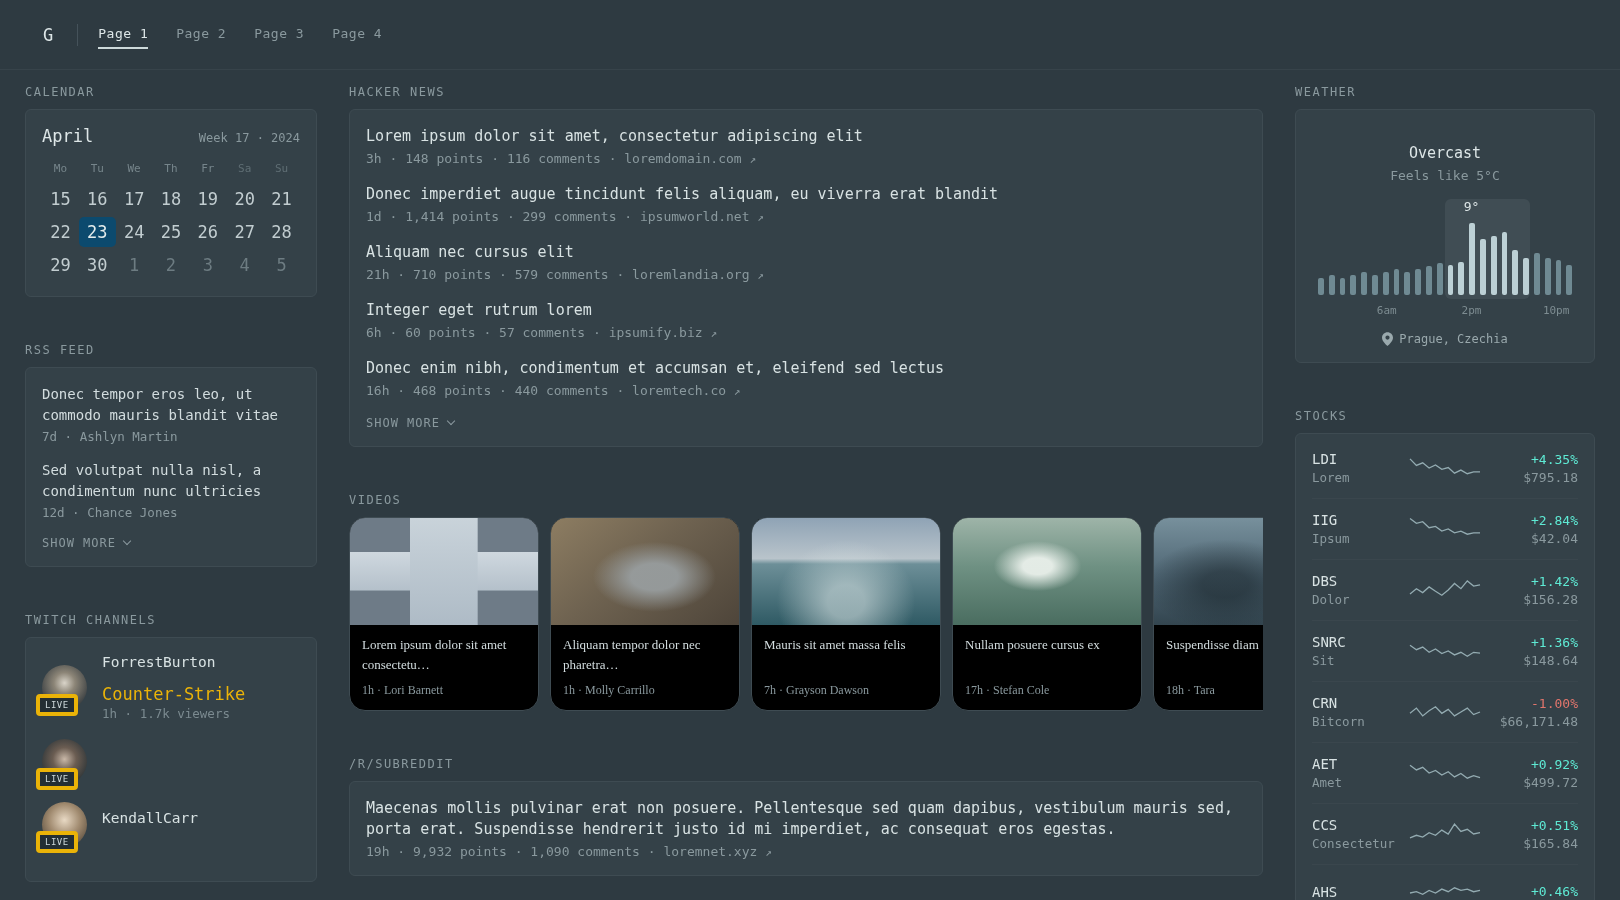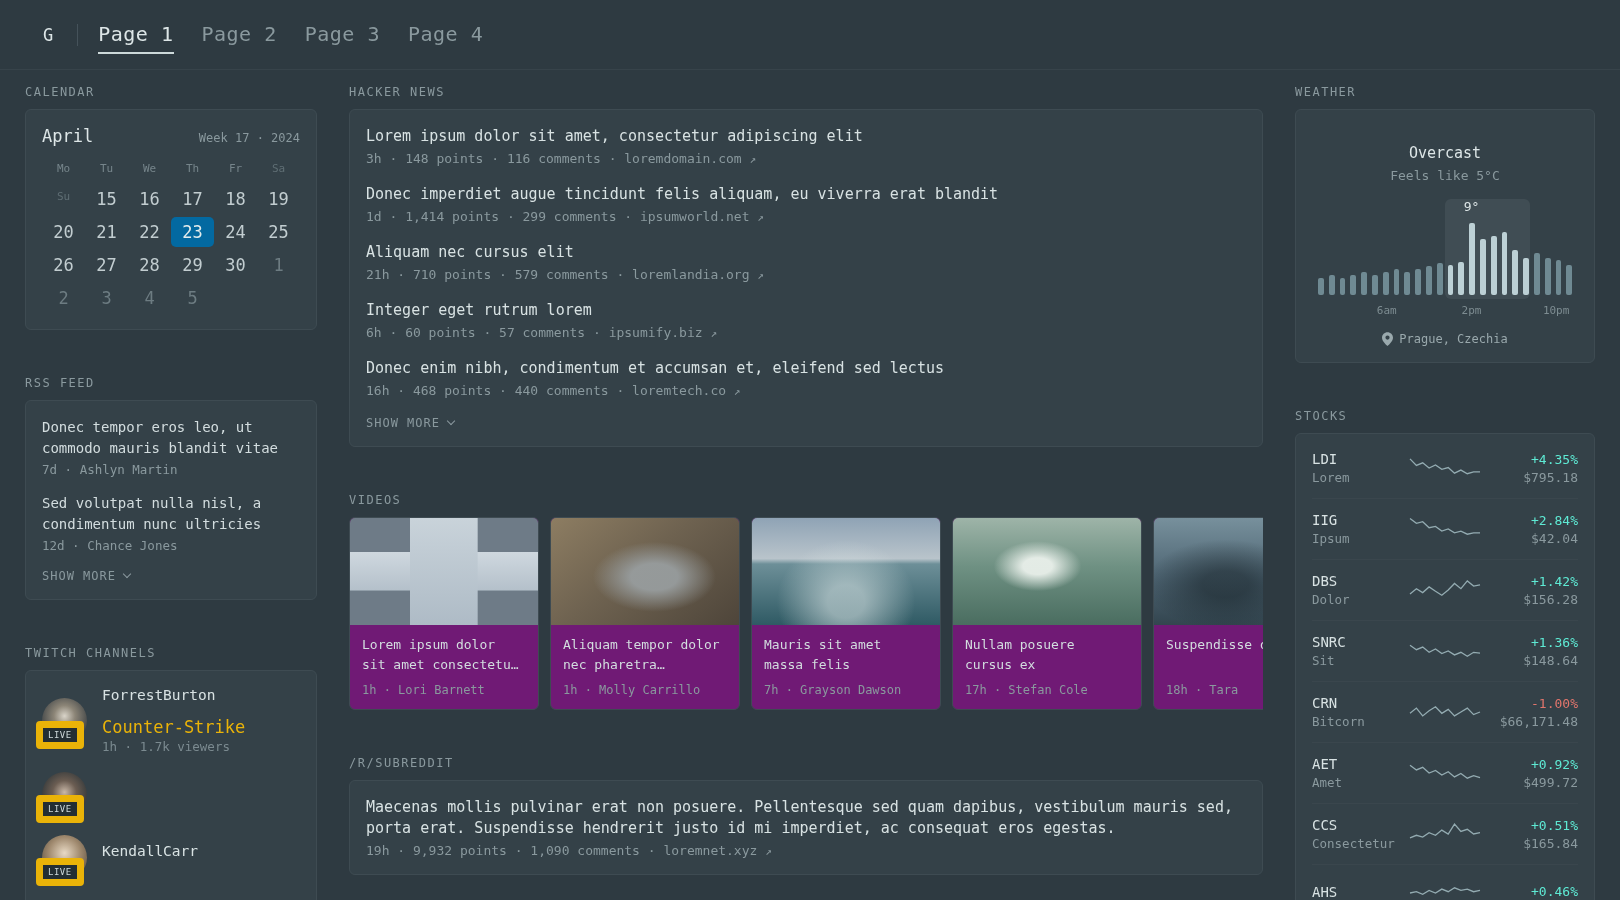--- a/index.html
+++ b/index.html
@@ -8,66 +8,66 @@
     background:#2e3a41;
     color:#d8e2e3;
     font-family:"DejaVu Sans Mono","Liberation Mono",monospace;
     font-size:14px;
   }
   
   .nav { height:70px; display:flex; align-items:center; padding:0 33px; border-bottom:1px solid #37434a; }
   .logo { font-size:17px; color:#dde6e7; padding:0 10px; cursor:pointer; }
   .nav-divider { width:1px; height:22px; background:#45525a; margin:0 20px 0 14px; }
   .tabs { display:flex; gap:28px; align-items:center; }
-  .tab { color:#8a999e; font-size:20px; letter-spacing:.5px; padding-bottom:6px; border-bottom:2px solid transparent; cursor:pointer; margin-top:6px; }
+  .tab { color:#8a999e; font-size:13px; letter-spacing:.5px; padding-bottom:6px; border-bottom:2px solid transparent; cursor:pointer; margin-top:6px; }
   .tab.active { color:#dde6e7; border-bottom-color:#cdd9da; }
   
   .main { display:flex; gap:32px; padding:15px 25px 0; }
   .col-left  { width:292px; flex:none; }
   .col-mid   { flex:1; min-width:0; }
   .col-right { width:300px; flex:none; }
   .widget { margin-bottom:46px; }
   .widget-title { font-size:12px; letter-spacing:1.5px; color:#8a999e; margin-bottom:10px; text-transform:uppercase; }
   .panel { background:#344148; border:1px solid #3e4b52; border-radius:6px; padding:16px; }
   
   .cal-head { display:flex; justify-content:space-between; align-items:baseline; margin-bottom:10px; }
   .cal-month { font-size:17px; color:#dde6e7; }
   .cal-week { font-size:12px; color:#8a999e; }
-  .cal-grid { display:grid; grid-template-columns:repeat(6,1fr); row-gap:3px; }
+  .cal-grid { display:grid; grid-template-columns:repeat(7,1fr); row-gap:3px; }
   .cal-dow { font-size:11px; color:#76858b; text-align:center; padding:6px 0; }
   .cal-dow.weekend { color:#5f6e74; }
   .cal-day { font-size:17px; color:#c2cdd0; text-align:center; padding:5px 0; border-radius:5px; }
-  .cal-day.selected { background:#0369a1; color:#e4ecec; }
+  .cal-day.selected { background:#0c4a6e; color:#e4ecec; }
   .cal-day.muted { color:#6d7c82; }
   
   .feed-item { margin-bottom:16px; }
   .feed-title { font-size:14px; line-height:1.5; color:#d3dddf; cursor:pointer; }
   .feed-meta { font-size:12.5px; color:#8a999e; margin-top:3px; }
   .show-more { font-size:12px; letter-spacing:1px; color:#8a999e; margin-top:14px; cursor:pointer; display:flex; align-items:center; gap:8px; }
   .chevron { width:6px; height:6px; border-right:1.5px solid currentColor; border-bottom:1.5px solid currentColor; transform:rotate(45deg); margin-top:-4px; }
   
   .channel { display:flex; gap:15px; margin-bottom:18px; align-items:center; cursor:pointer; }
   .avatar-wrap { position:relative; flex:none; }
   .avatar { width:45px; height:45px; border-radius:50%; }
   .avatar-0 { background:radial-gradient(circle at 50% 40%, #d9d4c9 0%, #8c8577 30%, #3a3f42 75%); }
   .avatar-1 { background:radial-gradient(circle at 50% 45%, #c9b8a8 0%, #6b5d52 35%, #2e3538 78%); }
   .avatar-2 { background:radial-gradient(circle at 50% 40%, #e8d9c4 0%, #a08a6f 45%, #564a3c 85%); }
-  .live-badge { position:absolute; bottom:-6px; left:-6px; background:#232e33; color:#cdd8da; font-size:9px; letter-spacing:.5px; padding:2px 5px; border-radius:4px; border:7px solid #eab308; }
+  .live-badge { position:absolute; bottom:-6px; left:-6px; background:#232e33; color:#cdd8da; font-size:9px; letter-spacing:.5px; padding:2px 5px; border-radius:4px; border:4px solid #eab308; }
   .channel-name { font-size:14.5px; color:#d8e2e3; }
   .channel-game { font-size:17px; color:#eab308; margin-top:14px; }
   .channel-meta { font-size:12.5px; color:#7b8a90; margin-top:2px; }
   
   .hn-item { margin-bottom:18px; }
   .hn-title { font-size:15px; line-height:1.4; color:#d8e2e3; cursor:pointer; }
   .hn-meta { font-size:13px; color:#8a999e; margin-top:4px; }
   .domain { cursor:pointer; }
   .ext { font-size:11px; font-family:"DejaVu Sans Mono","DejaVu Sans",monospace; }
   
   .video-row { display:flex; gap:11px; overflow:hidden; }
-  .video-card { width:190px; flex:none; background:#701a75; border:1px solid #3e4b52; border-radius:6px; overflow:hidden; cursor:pointer; }
+  .video-card { width:190px; flex:none; background:#000000; border:1px solid #3e4b52; border-radius:16px; overflow:hidden; cursor:pointer;font-family:Liberation Serif, serif; }
   .thumb { height:107px; width:100%; }
   .thumb-0 { background-color:#6e7b87;
     background-image:linear-gradient(#c9d3da,#aebbc6),linear-gradient(#cfd8df,#b4c0ca);
     background-size:36% 100%,100% 36%; background-position:center; background-repeat:no-repeat; }
   .thumb-1 { background-image:radial-gradient(ellipse at 55% 55%, rgba(154,160,162,.9) 0 16%, rgba(154,160,162,0) 42%),
     linear-gradient(140deg,#8d7d62 0%,#6e6250 45%,#4e453a 100%); }
   .thumb-2 { background-image:radial-gradient(ellipse at 50% 78%, rgba(222,232,232,.55) 0 14%, rgba(222,232,232,0) 52%),
     linear-gradient(to bottom,#8fa3b5 0%,#b9c4cb 38%,#6d8f98 43%,#2f5a64 100%); }
   .thumb-3 { background-image:radial-gradient(ellipse at 45% 45%, rgba(240,245,240,.9) 0 10%, rgba(240,245,240,0) 30%),
     linear-gradient(to bottom,#9eb4a8 0%,#6f9183 45%,#4a6d60 100%); }

